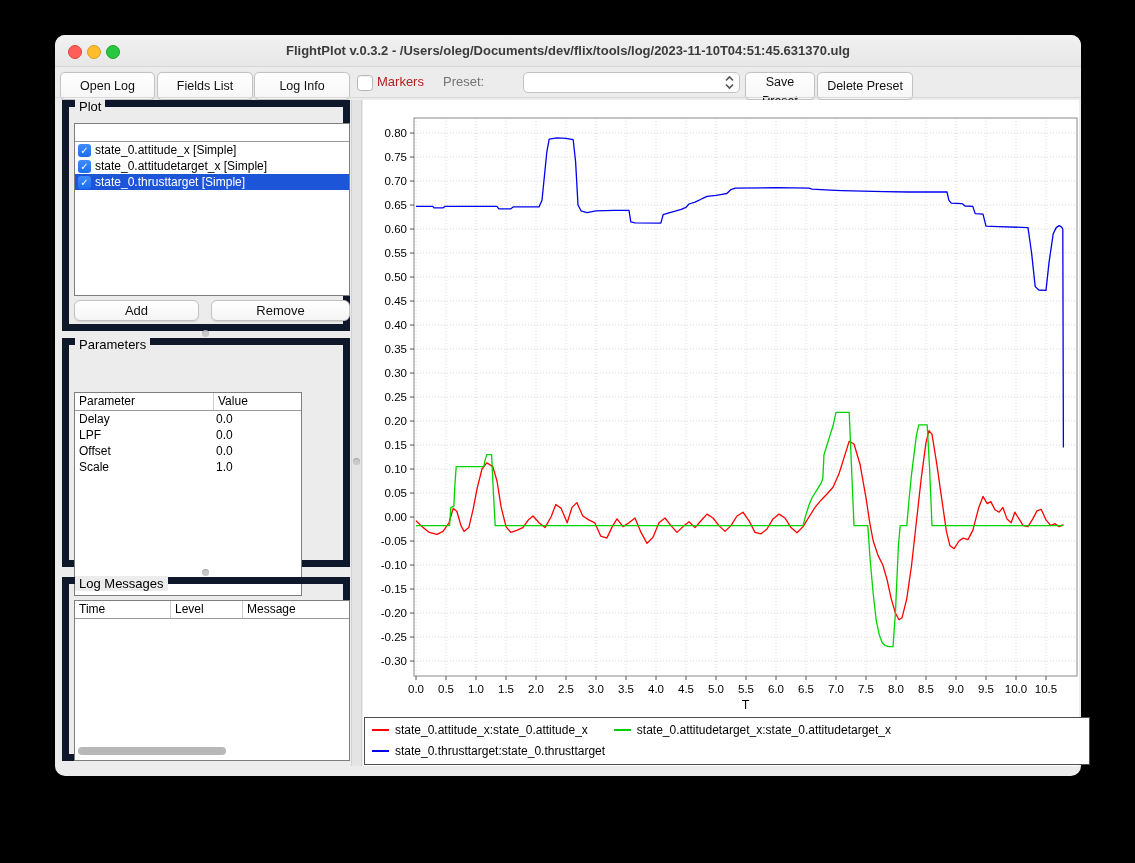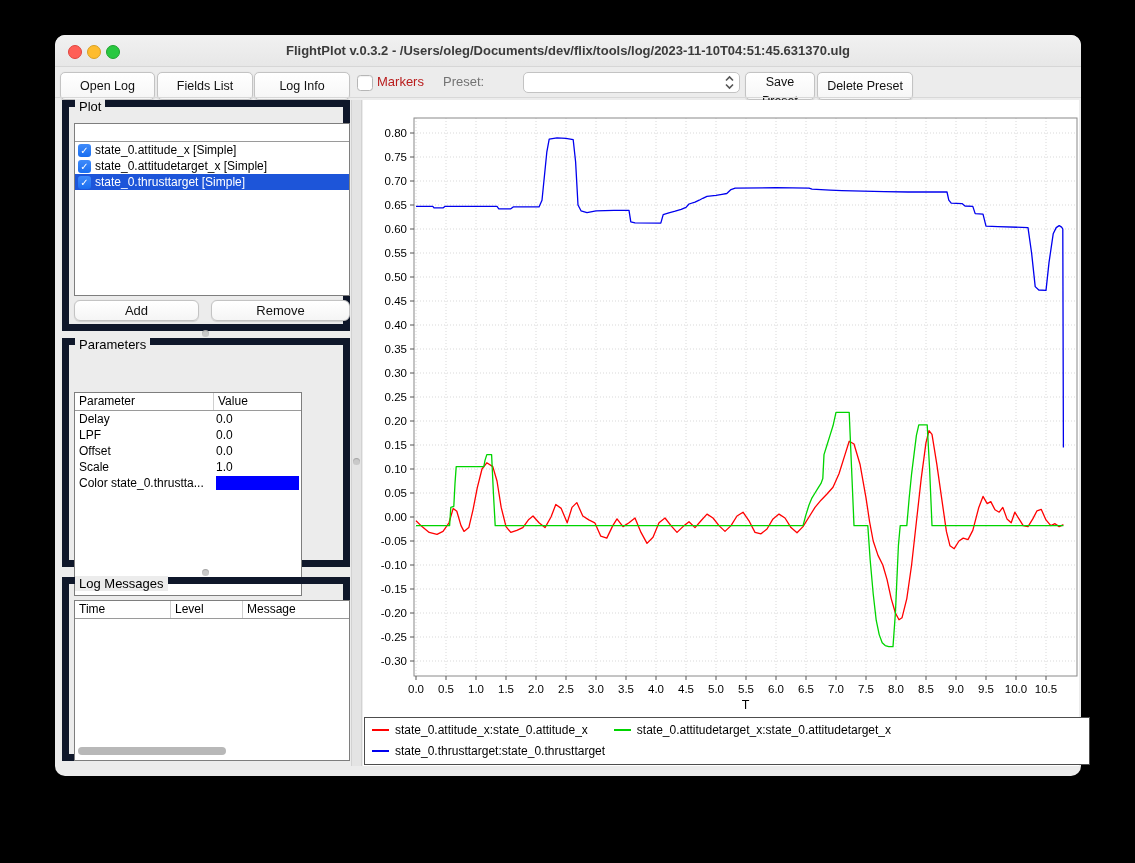--- a/index.html
+++ b/index.html
@@ -138,26 +138,20 @@
               <div class="pc1">LPF</div>
               <div class="pc2">0.0</div>
             </div>
             <div class="prow">
               <div class="pc1">Offset</div>
               <div class="pc2">0.0</div>
             </div>
             <div class="prow">
               <div class="pc1">Scale</div>
               <div class="pc2">1.0</div>
-            </div>
-            <div class="prow">
-              <div class="pc1">Color state_0.thrustta...</div>
-              <div class="pc2">
-                <div class="swatch" style="background: rgb(0, 0, 255);"></div>
-              </div>
             </div>
           </div>
       </div>
     </div>
     <span class="split-dot" style="left:147px;top:534px;"></span>
 
     <div class="panel" style="top:542px;height:184px;">
       <span class="panel-title">Log Messages</span>
       <div class="tablebox" style="left:5px;top:16px;width:276px;height:161px;">
         <div class="thead" id="logmsg-head">

